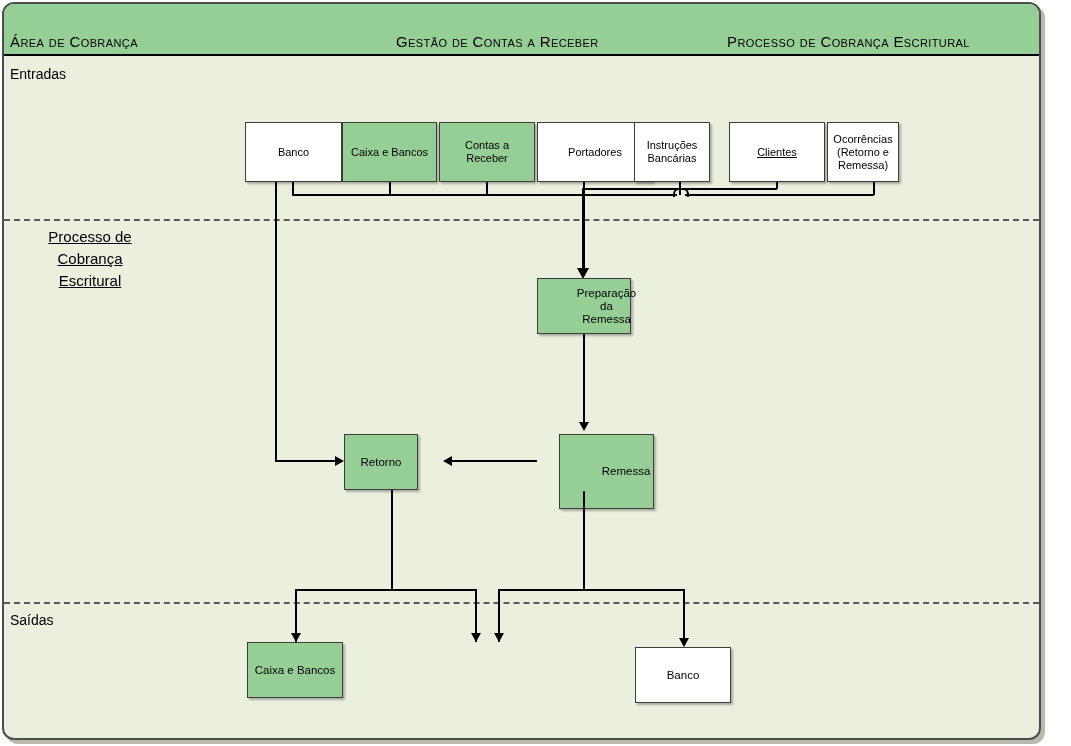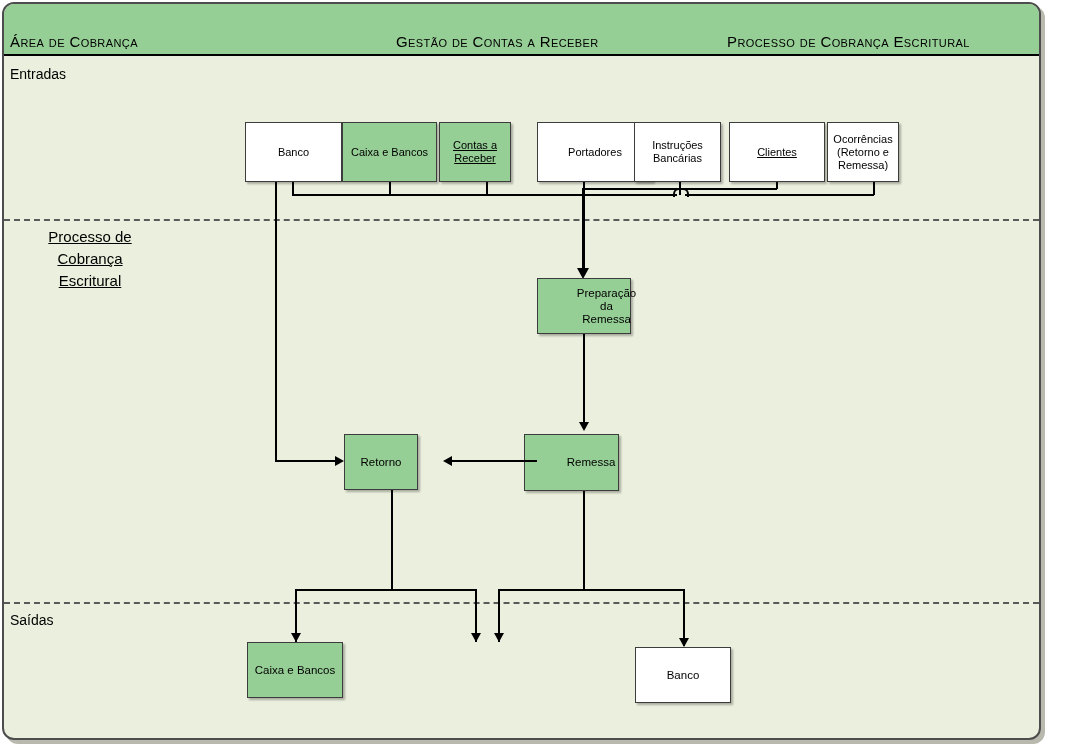--- a/index.html
+++ b/index.html
@@ -191,25 +191,25 @@
 
     <div class="lane-label lane-saidas">Saídas</div>
 
     <div class="dashed dashed-1"></div>
     <div class="dashed dashed-2"></div>
 
     <div class="node white" style="left:241px; top:118px; width:97px; height:60px;">Banco</div>
 
     <div class="node green" style="left:338px; top:118px; width:95px; height:60px;">Caixa e Bancos</div>
 
-    <div class="node green" style="left:435px; top:118px; width:72px; height:60px;text-decoration:underline;">Contas a Receber</div>
+    <div class="node green" style="left:435px; top:118px; width:96px; height:60px;">Contas a Receber</div>
 
     <div class="node white" style="left:533px; top:118px; width:116px; height:60px;">Portadores</div>
 
-    <div class="node white" style="left:630px; top:118px; width:87px; height:60px;">Instruções Bancárias</div>
+    <div class="node white" style="left:630px; top:118px; width:76px; height:60px;">Instruções Bancárias</div>
 
     <div class="node white" style="left:725px; top:118px; width:96px; height:60px;text-decoration:underline;">Clientes</div>
 
     <div class="node white" style="left:823px; top:118px; width:72px; height:60px;">Ocorrências (Retorno e Remessa)</div>
 
     <div class="ln ln-thin-v" style="left:288px; top:178px; height:13px;"></div>
     <div class="ln ln-v" style="left:271px; top:178px; height:279px;"></div>
     <div class="ln ln-h" style="left:271px; top:456px; width:62px;"></div>
     <div class="arrow-right" style="left:331px; top:452px;"></div>
 
@@ -226,21 +226,21 @@
     <div class="hop" style="left:669px; top:184px;"></div>
     <div class="ln ln-thin-h" style="left:681px; top:190px; width:189px;"></div>
 
     <div class="ln ln-thick-v" style="left:578px; top:184px; height:86px;"></div>
     <div class="arrow-down big" style="left:573px; top:264px;"></div>
 
     <div class="node green big" style="left:533px; top:274px; width:94px; height:56px;padding-left:48px;">Preparação da Remessa</div>
 
     <div class="node green big" style="left:340px; top:430px; width:74px; height:56px;">Retorno</div>
 
-    <div class="node green big" style="left:520px; top:430px; width:95px; height:57px;padding-left:42px;">Remessa</div>
+    <div class="node green big" style="left:555px; top:430px; width:95px; height:75px;padding-left:42px;">Remessa</div>
 
     <div class="ln ln-v" style="left:579px; top:330px; height:91px;"></div>
     <div class="arrow-down" style="left:575px; top:418px;"></div>
 
     <div class="ln ln-h" style="left:448px; top:456px; width:85px;"></div>
     <div class="arrow-left" style="left:439px; top:452px;"></div>
 
     <div class="ln ln-v" style="left:387px; top:486px; height:100px;"></div>
     <div class="ln ln-thin-h" style="left:291px; top:585px; width:181px;"></div>
     <div class="ln ln-thin-v" style="left:291px; top:585px; height:53px;"></div>

